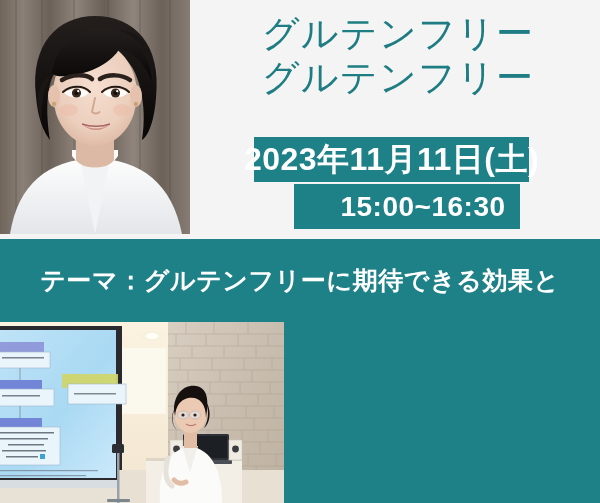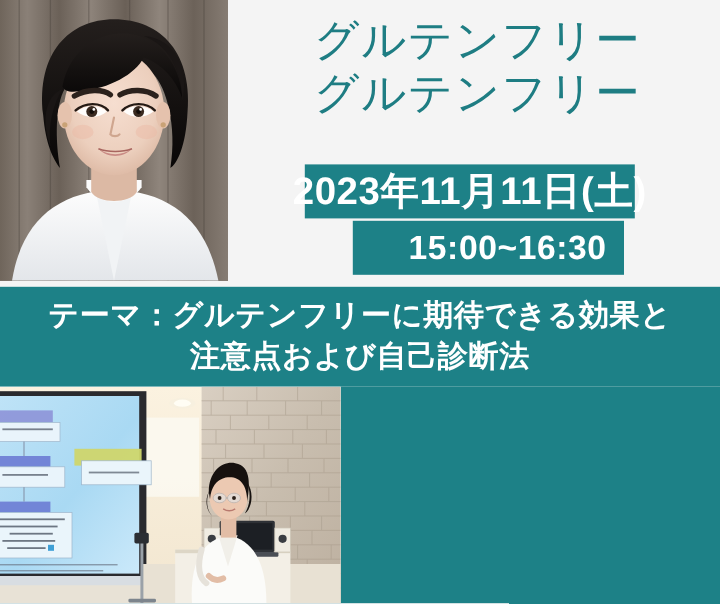--- a/index.html
+++ b/index.html
@@ -208,21 +208,20 @@
     <div class="title-line">グルテンフリー</div>
     <div class="title-line">グルテンフリー</div>
   </div>
 
   <div class="date-badge">2023年11月11日(土)</div>
 
   <div class="time-badge">15:00~16:30</div>
 
   <div class="theme-band">
     <div class="theme-line">テーマ：グルテンフリーに期待できる効果と</div>
-    <div class="theme-line">注意点および自己診断法</div>
   </div>
 
   <div class="bottom-area">
 
     <div class="bottom-photo">
       <svg viewBox="0 0 284 181" preserveAspectRatio="none">
         <defs>
           <linearGradient id="screenBlue" x1="0" y1="0" x2="1" y2="1">
             <stop offset="0%" stop-color="#bfe3f7"></stop>
             <stop offset="55%" stop-color="#a9d9f3"></stop>

